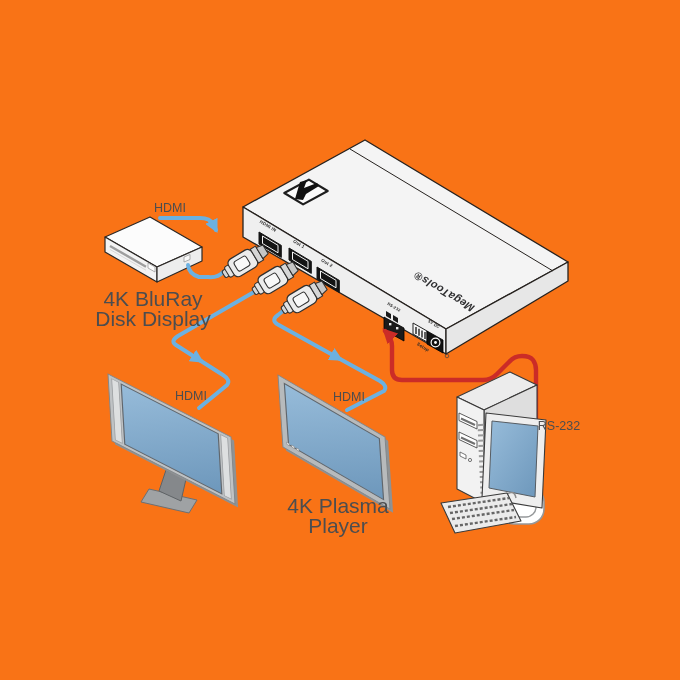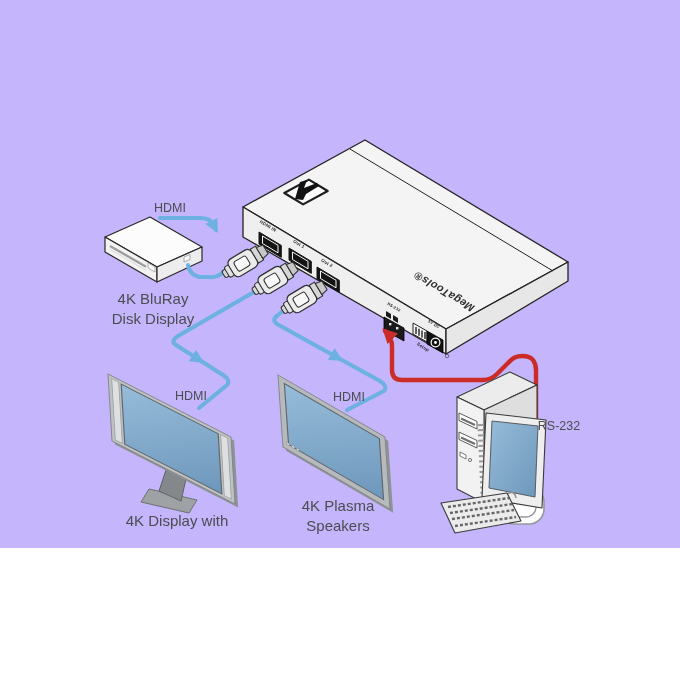--- a/index.html
+++ b/index.html
@@ -1,21 +1,21 @@
 <!DOCTYPE html>
 <html><head>
 <meta charset="utf-8">
 <style>
   html,body{margin:0;padding:0;background:#ffffff;}
-  .stage{position:relative;width:680px;height:548px;background:#c4b5fd;overflow:hidden;
+  .stage{position:relative;width:680px;height:680px;background:#f97316;overflow:hidden;
          font-family:"Liberation Sans","DejaVu Sans",sans-serif;}
   .stage svg{position:absolute;left:0;top:0;}
   .lbl{position:absolute;color:#4c4d4f;white-space:nowrap;}
   .cab{font-size:12.5px;transform:translate(-50%,-50%);}
-  .cap{font-size:15px;line-height:19.5px;text-align:center;transform:translateX(-50%);}
+  .cap{font-size:21px;line-height:19.5px;text-align:center;transform:translateX(-50%);}
   .tiny{font-size:4.5px;font-weight:bold;color:#2a2a2a;letter-spacing:.2px;
         transform:translate(-50%,-50%) rotate(30.5deg);}
   .brand{font-size:11px;font-weight:bold;font-style:italic;color:#2e2e30;letter-spacing:.3px;
          transform:translate(-50%,-50%) rotate(211deg);}
 </style>
 </head>
 <body>
 
 <div class="stage">
 
@@ -183,25 +183,24 @@
 <div class="lbl cab" style="left:170px;top:208px;">HDMI</div>
 <div class="lbl cab" style="left:191px;top:396px;">HDMI</div>
 <div class="lbl cab" style="left:349px;top:397px;">HDMI</div>
 <div class="lbl cab" style="left:559px;top:426px;">RS-232</div>
 
 <div class="lbl cap" style="left:153px;top:289px;">
   <div>4K BluRay</div>
   <div>Disk Display</div>
 </div>
 <div class="lbl cap" style="left:177px;top:511px;">
-  <div>4K Display with</div>
 </div>
 <div class="lbl cap" style="left:338px;top:496px;">
   <div>4K Plasma</div>
-  <div>Speakers</div>
+  <div>Player</div>
 </div>
 
 <div class="lbl brand" style="left:444px;top:292px;">MegaTools®</div>
 
 <div class="lbl tiny" style="left:268px;top:226px;">HDMI IN</div>
 <div class="lbl tiny" style="left:299px;top:244px;">Out 1</div>
 <div class="lbl tiny" style="left:327px;top:263px;">Out 2</div>
 <div class="lbl tiny" style="left:394px;top:307px;font-size:4px;">RS-232</div>
 <div class="lbl tiny" style="left:423px;top:347px;">Setup</div>
 <div class="lbl tiny" style="left:434px;top:324px;font-size:4px;">5V DC</div>

